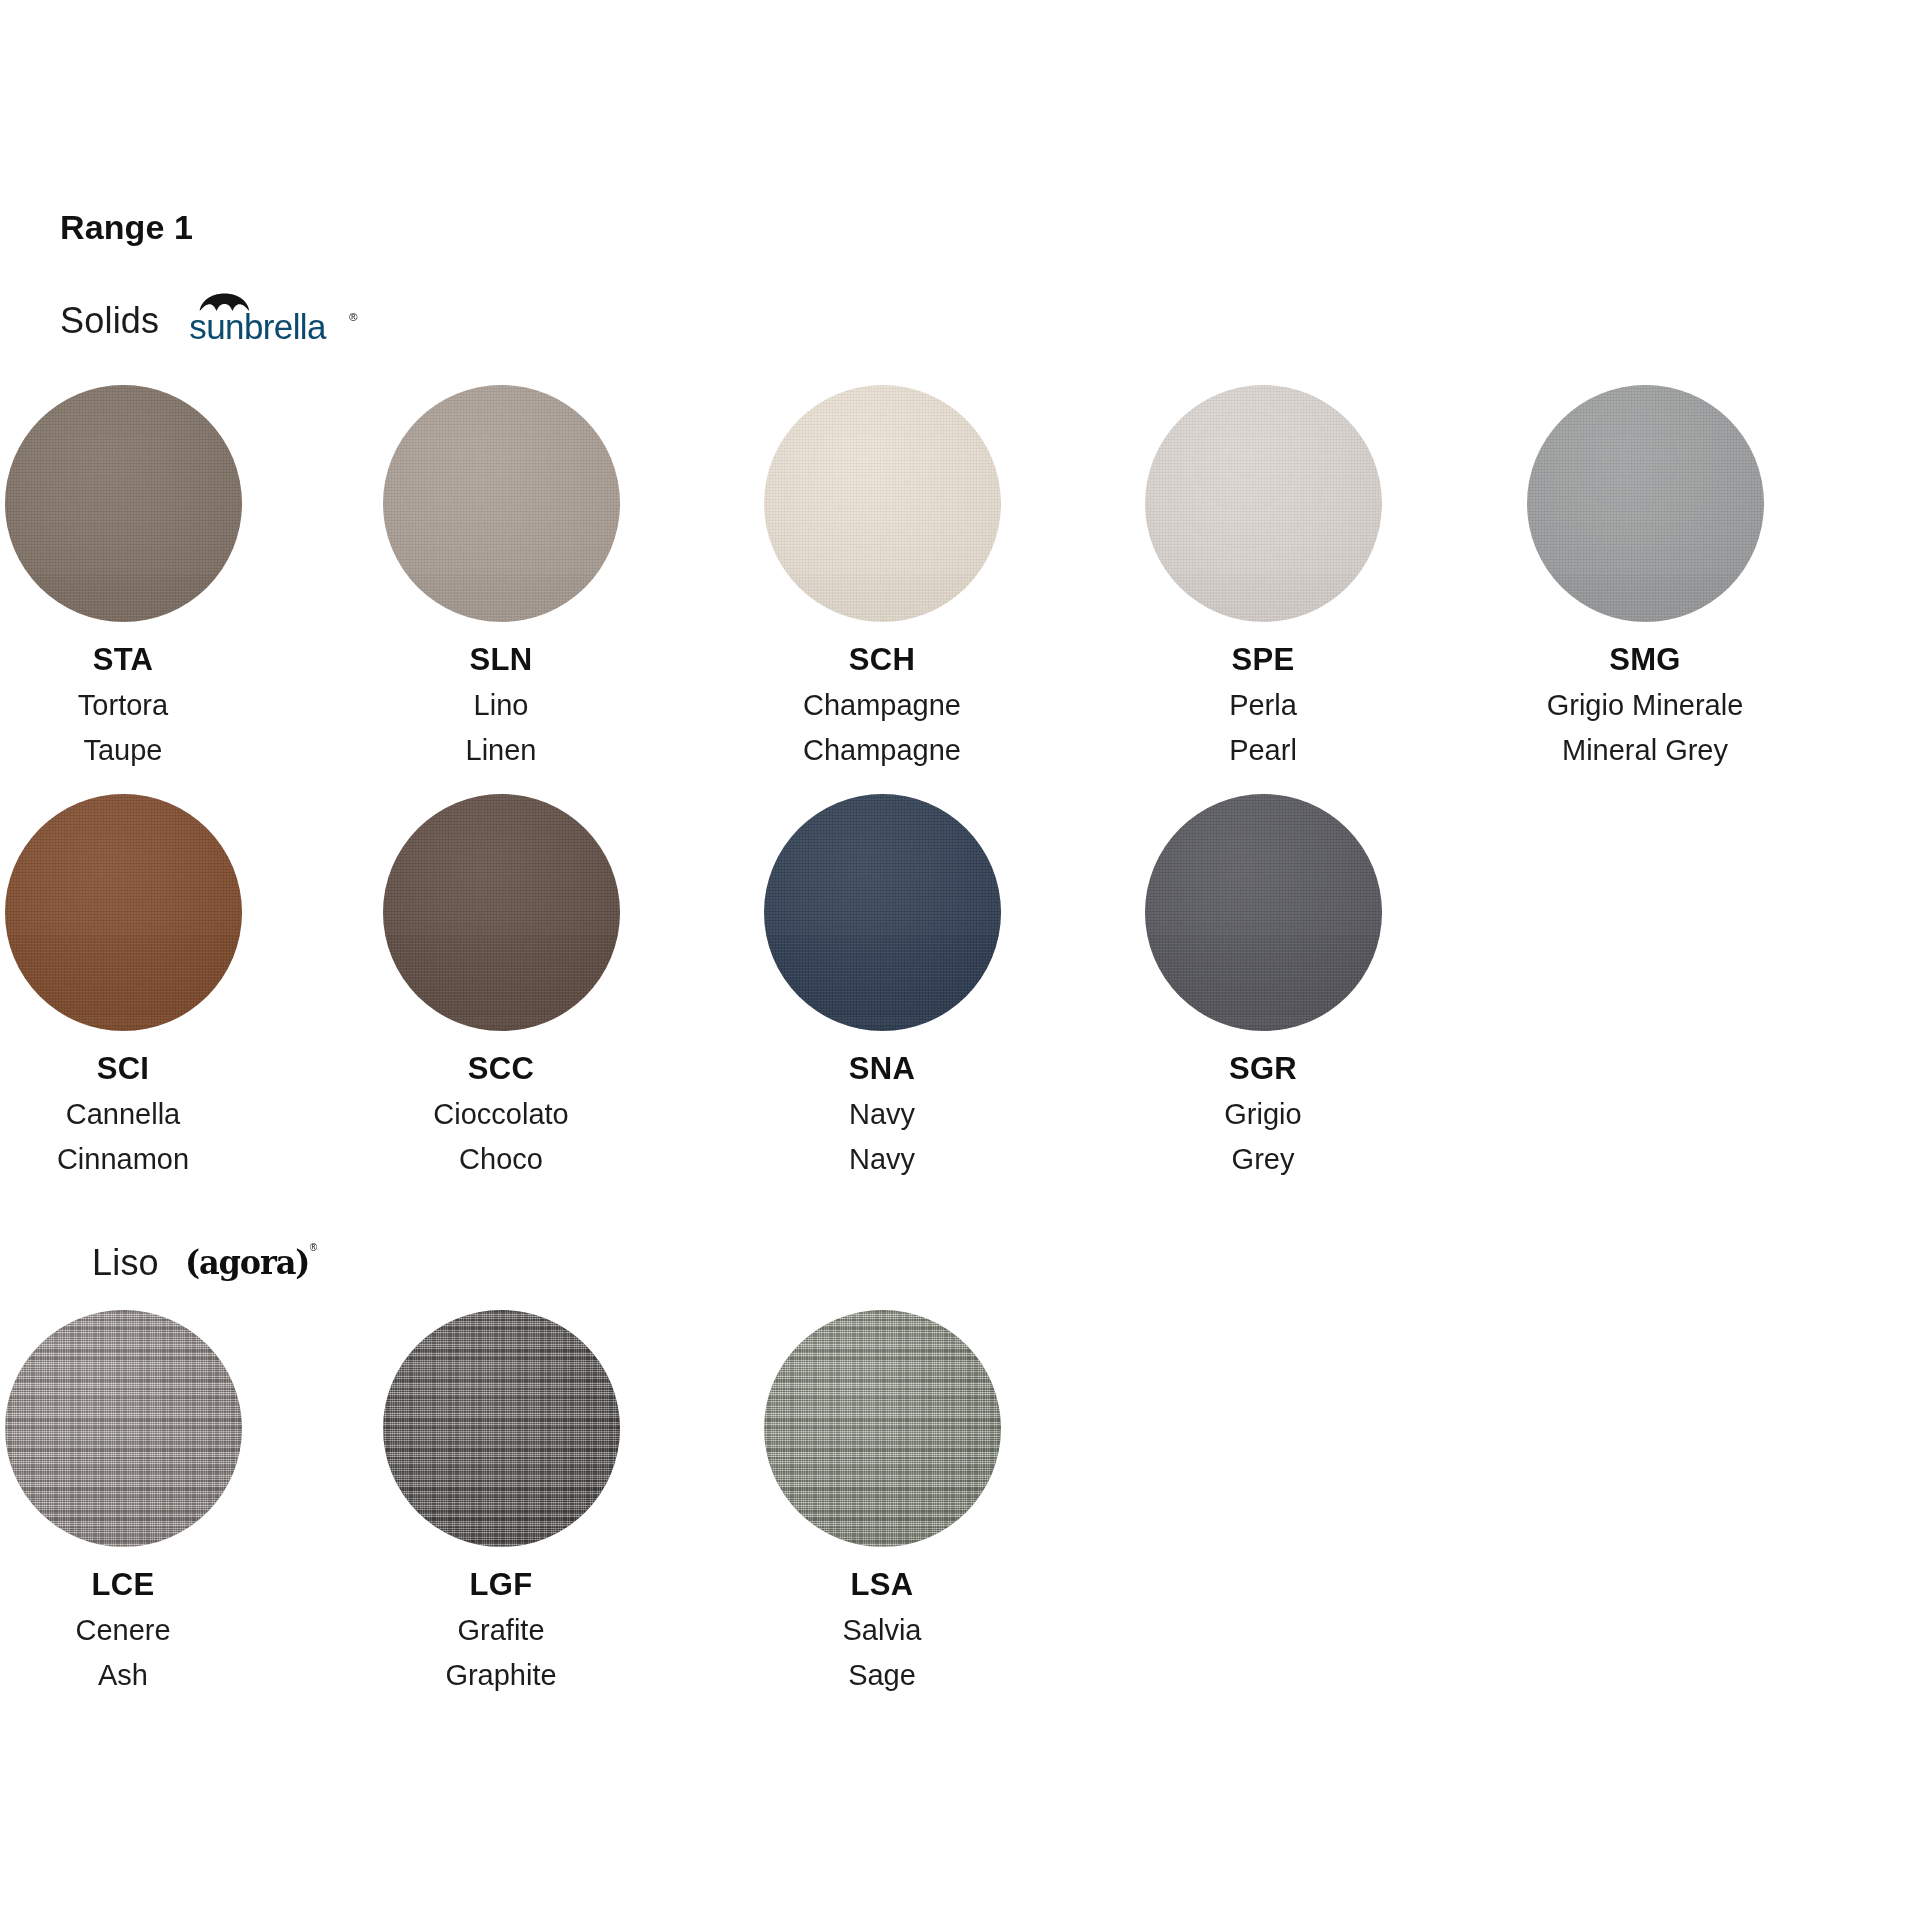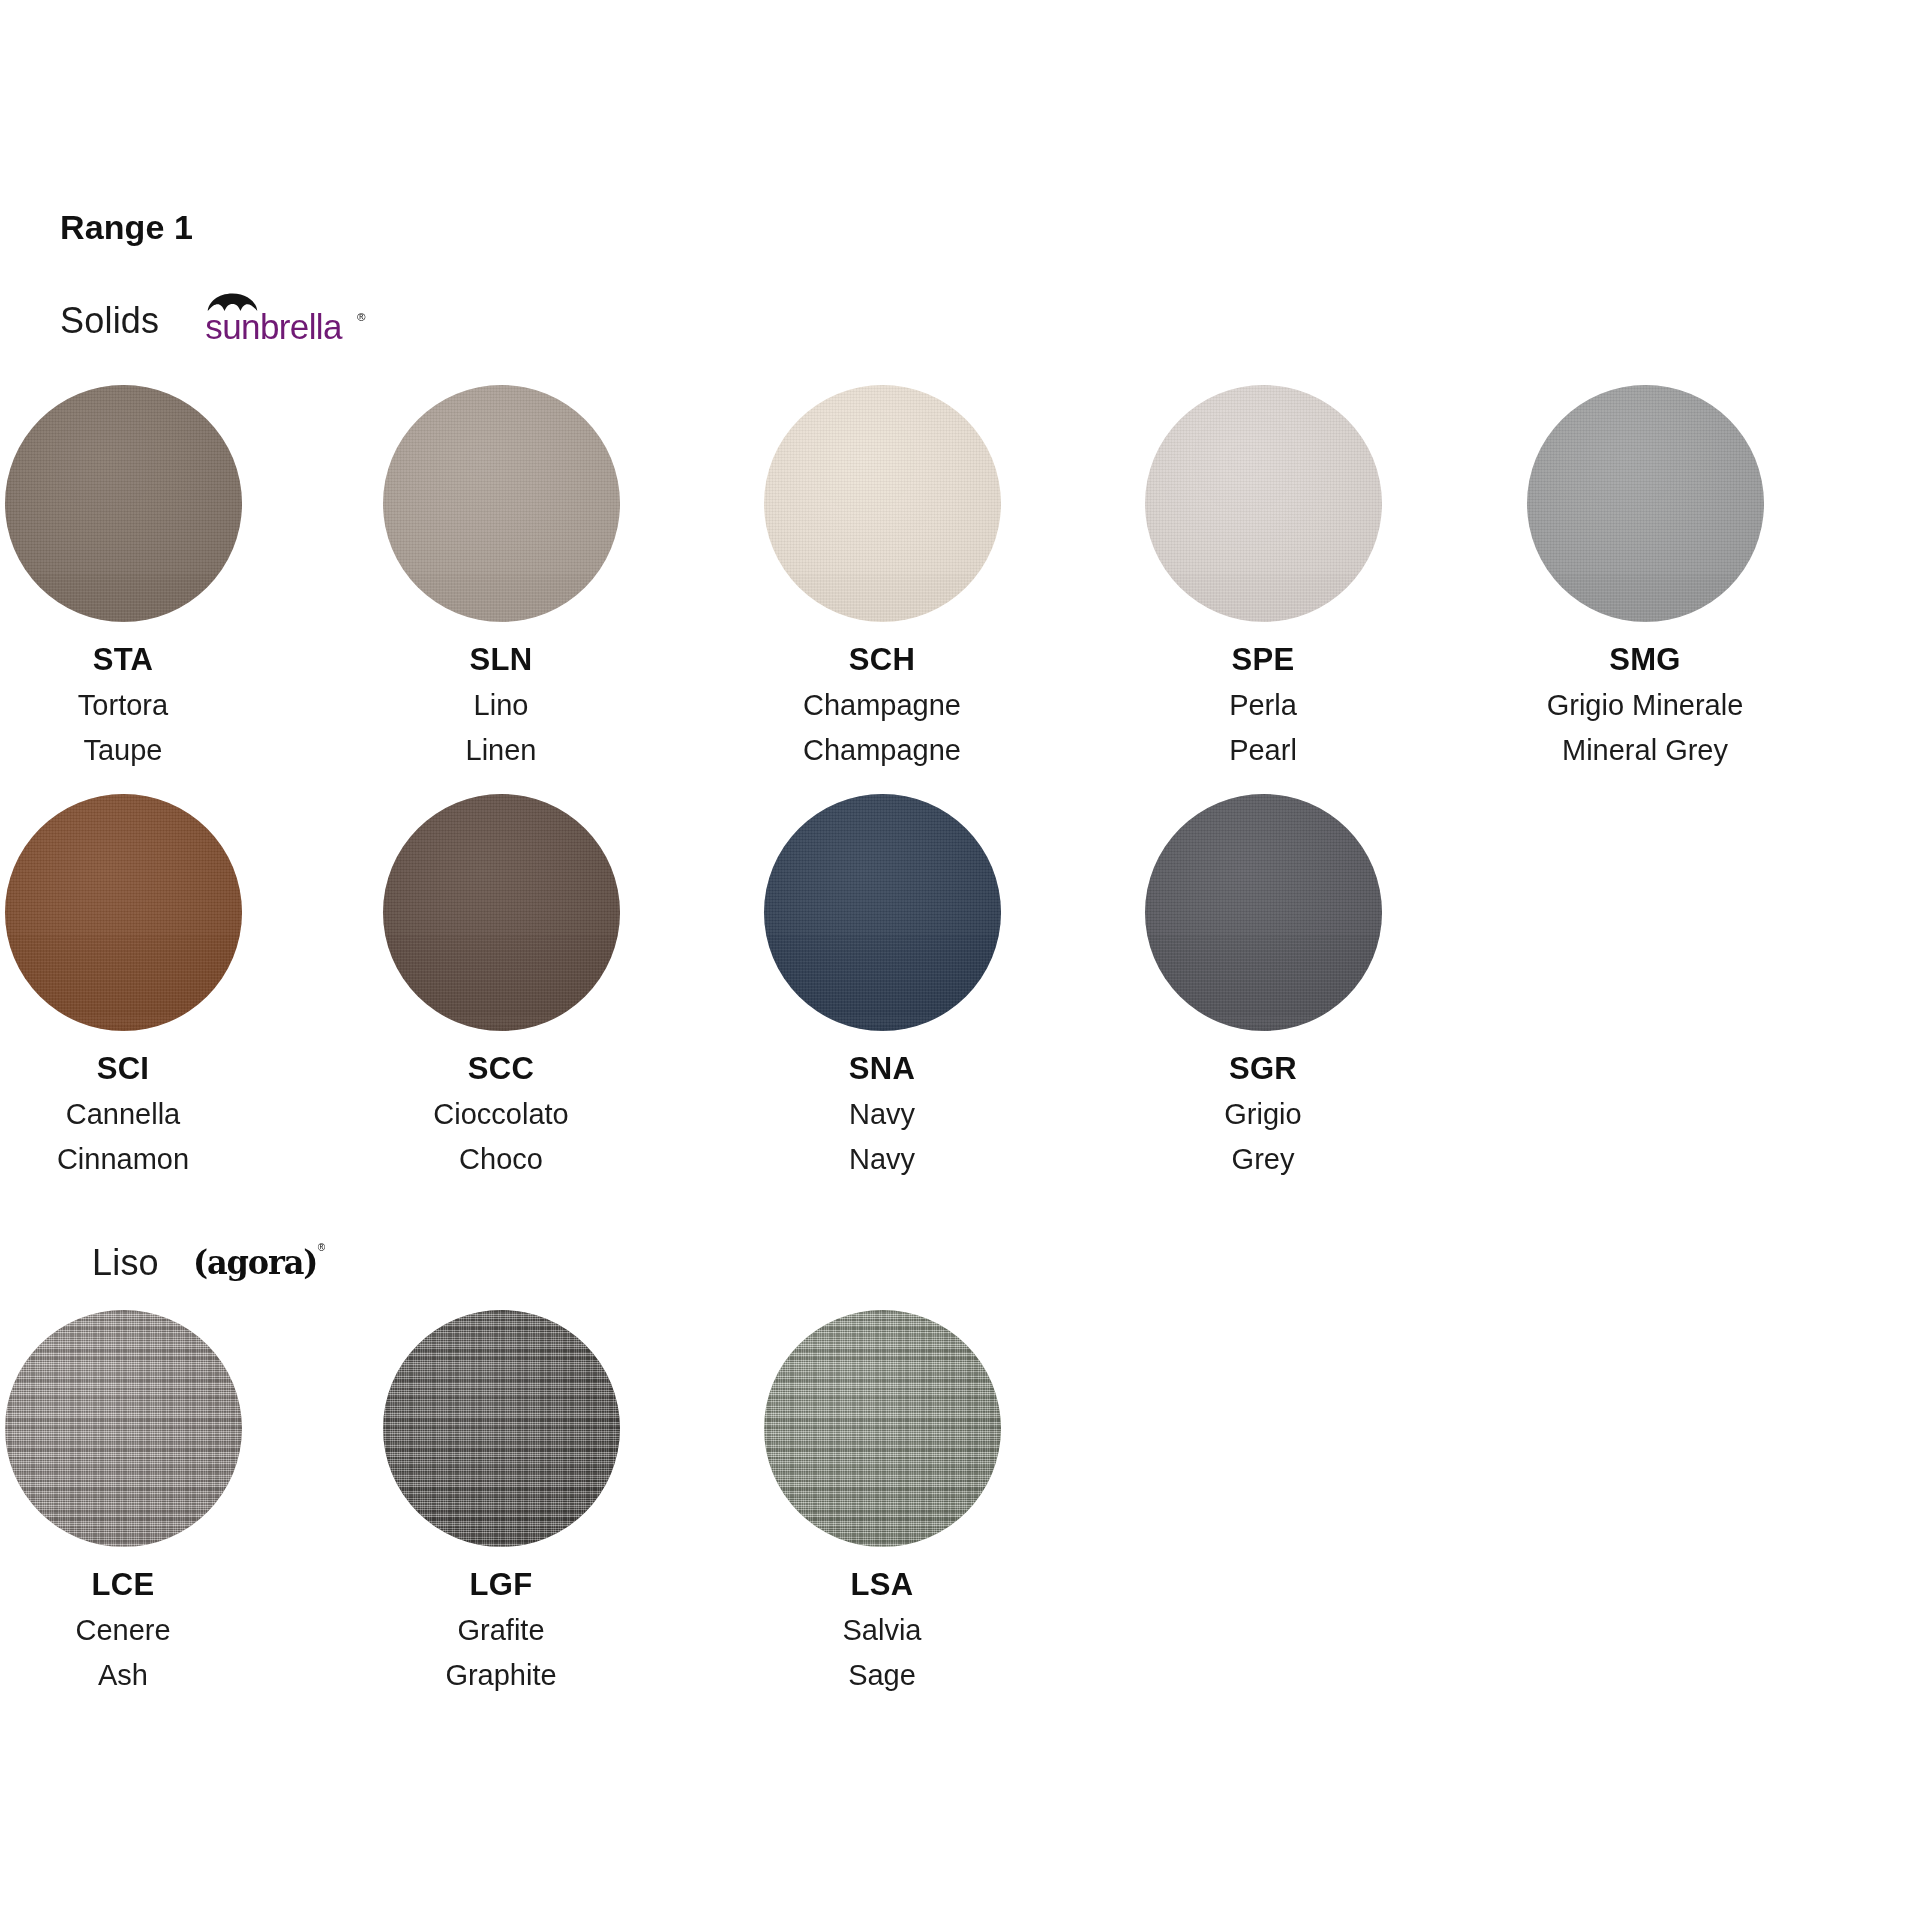--- a/index.html
+++ b/index.html
@@ -37,21 +37,21 @@
     font-weight: 700;
     letter-spacing: 0.1px;
     line-height: 1;
     color: #111111;
   }
 
   .group-head {
     position: absolute;
     display: flex;
     align-items: center;
-    gap: 34px;
+    gap: 26px;
     height: 48px;
   }
   .group-head .group-label {
     font-size: 36px;
     font-weight: 400;
     letter-spacing: 0.2px;
     color: #1b1b1b;
     line-height: 1;
   }
 
@@ -64,27 +64,27 @@
   }
   .sunbrella-logo .umbrella {
     position: absolute;
     left: 14px;
     top: -3.1px;
     width: 51px;
     height: 20px;
   }
   .sunbrella-logo .word {
     position: absolute;
-    left: 12px;
+    left: 4px;
     top: 12.3px;
     font-size: 35px;
     font-weight: 400;
     letter-spacing: -0.6px;
     line-height: 1;
-    color: #701a75;
+    color: #0c4a6e;
   }
   .sunbrella-logo .reg {
     position: absolute;
     right: -9.2px;
     top: 14px;
     font-size: 11.6px;
     line-height: 1;
     color: #141414;
   }
 

